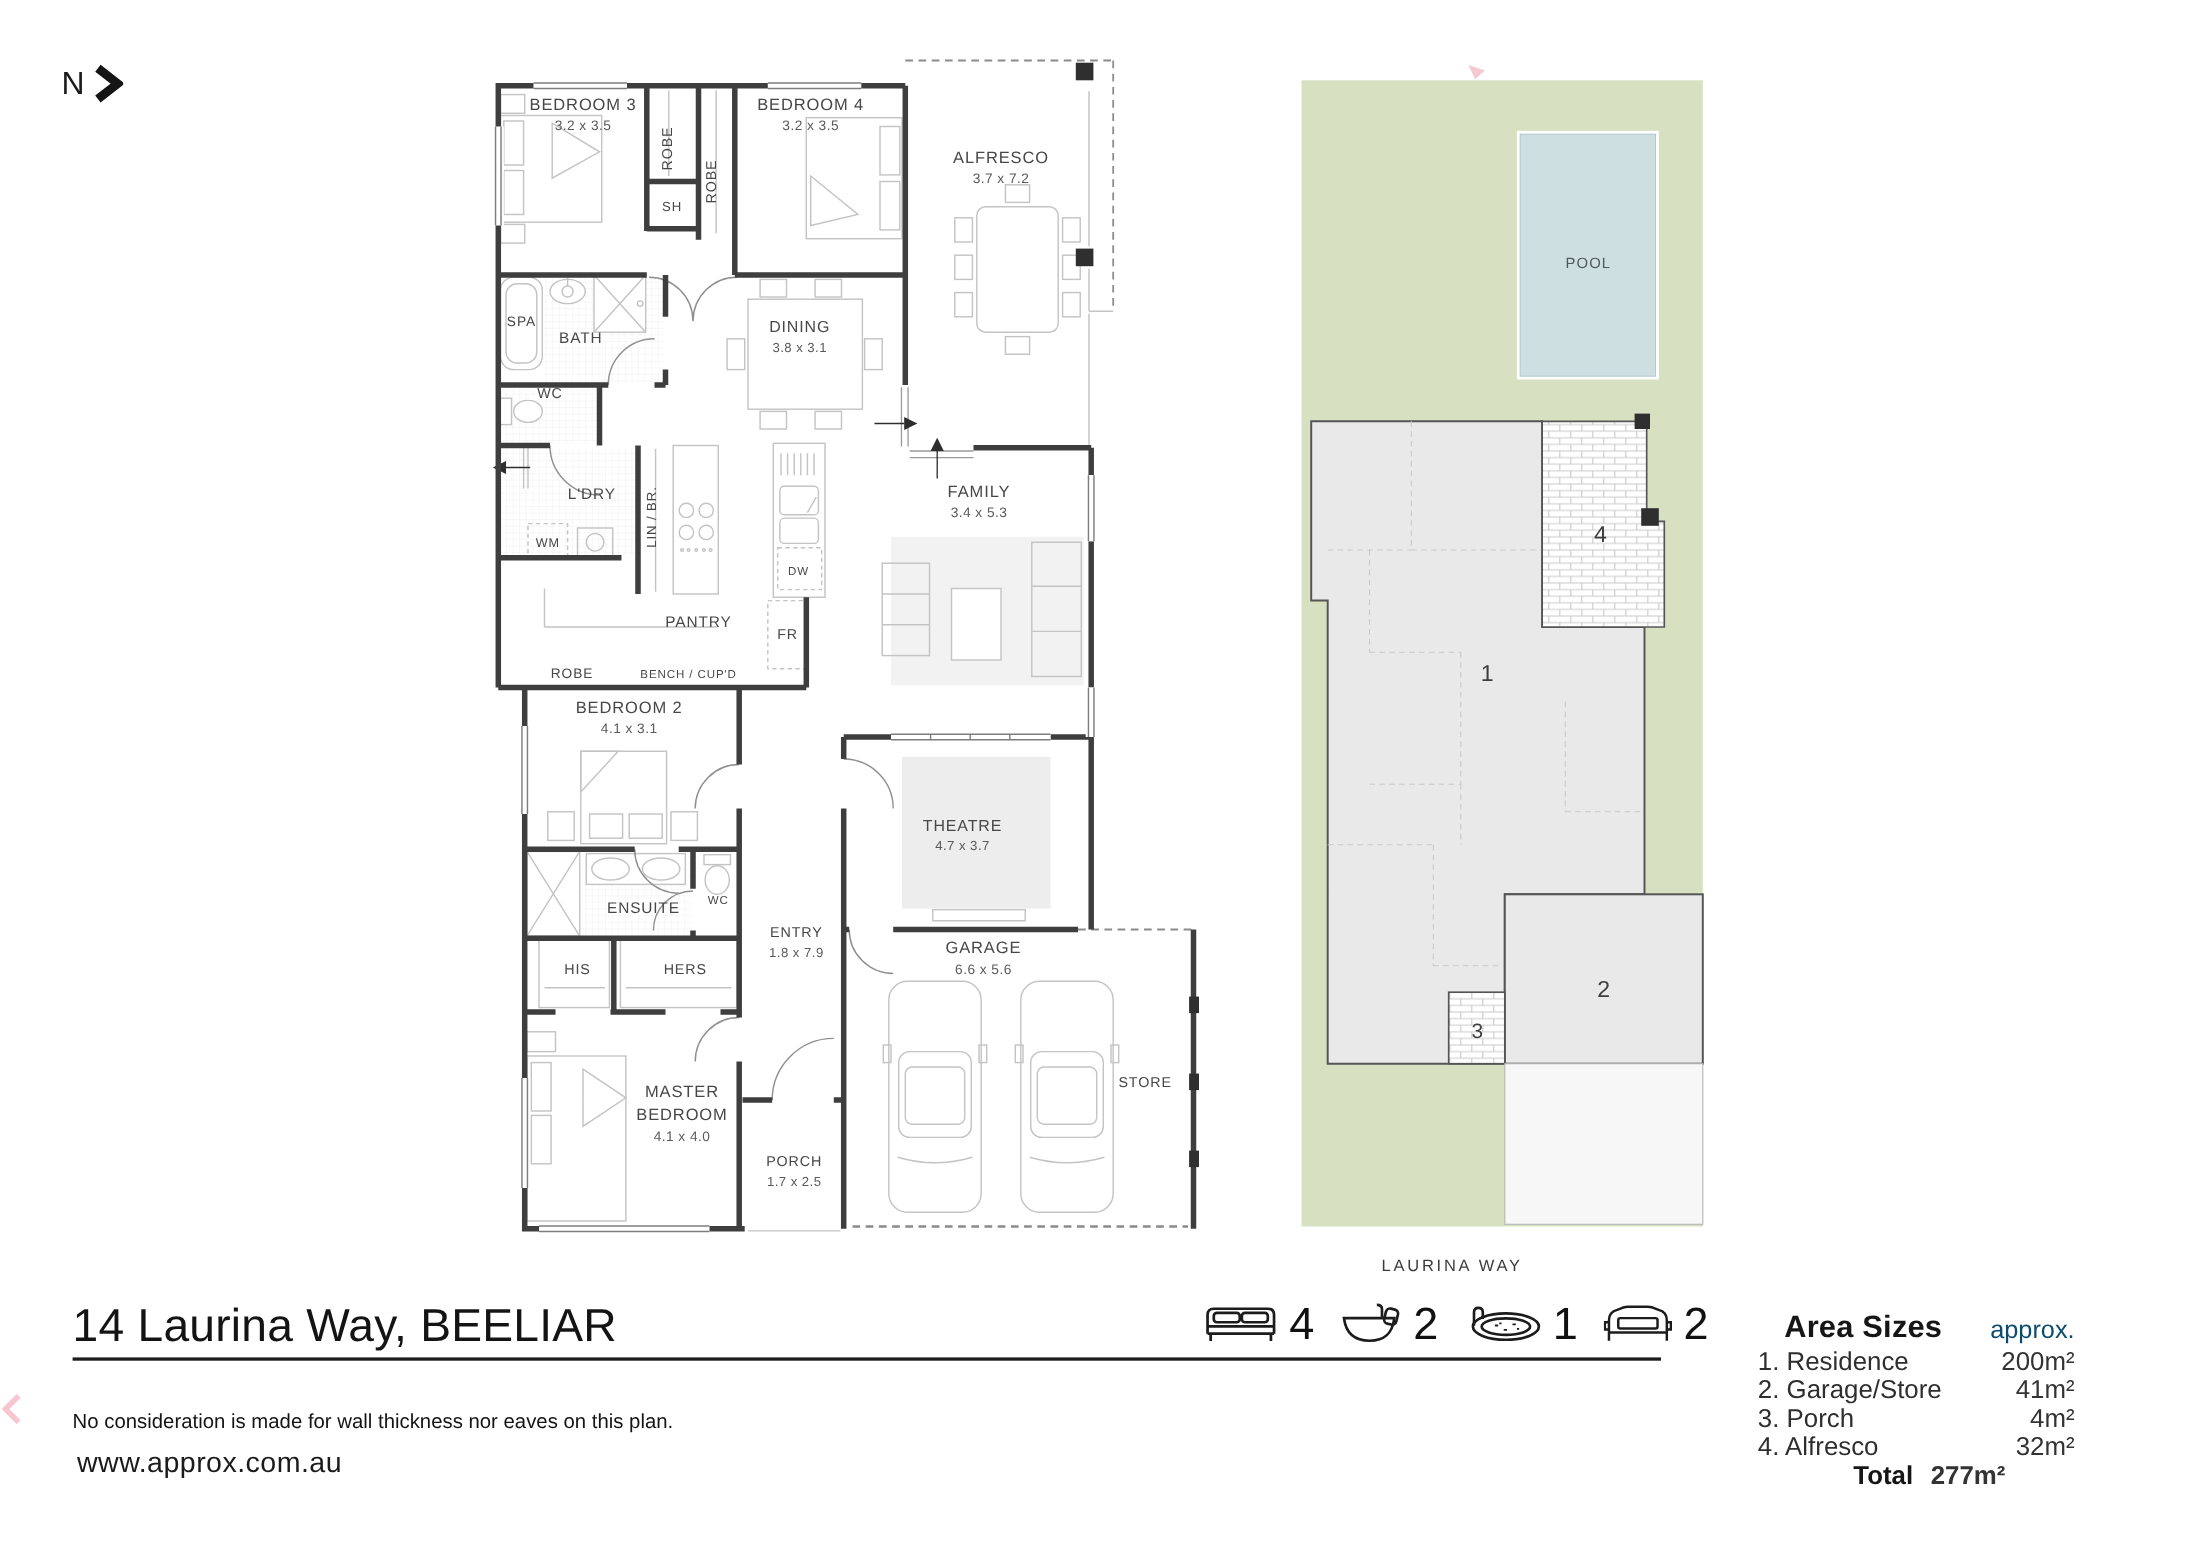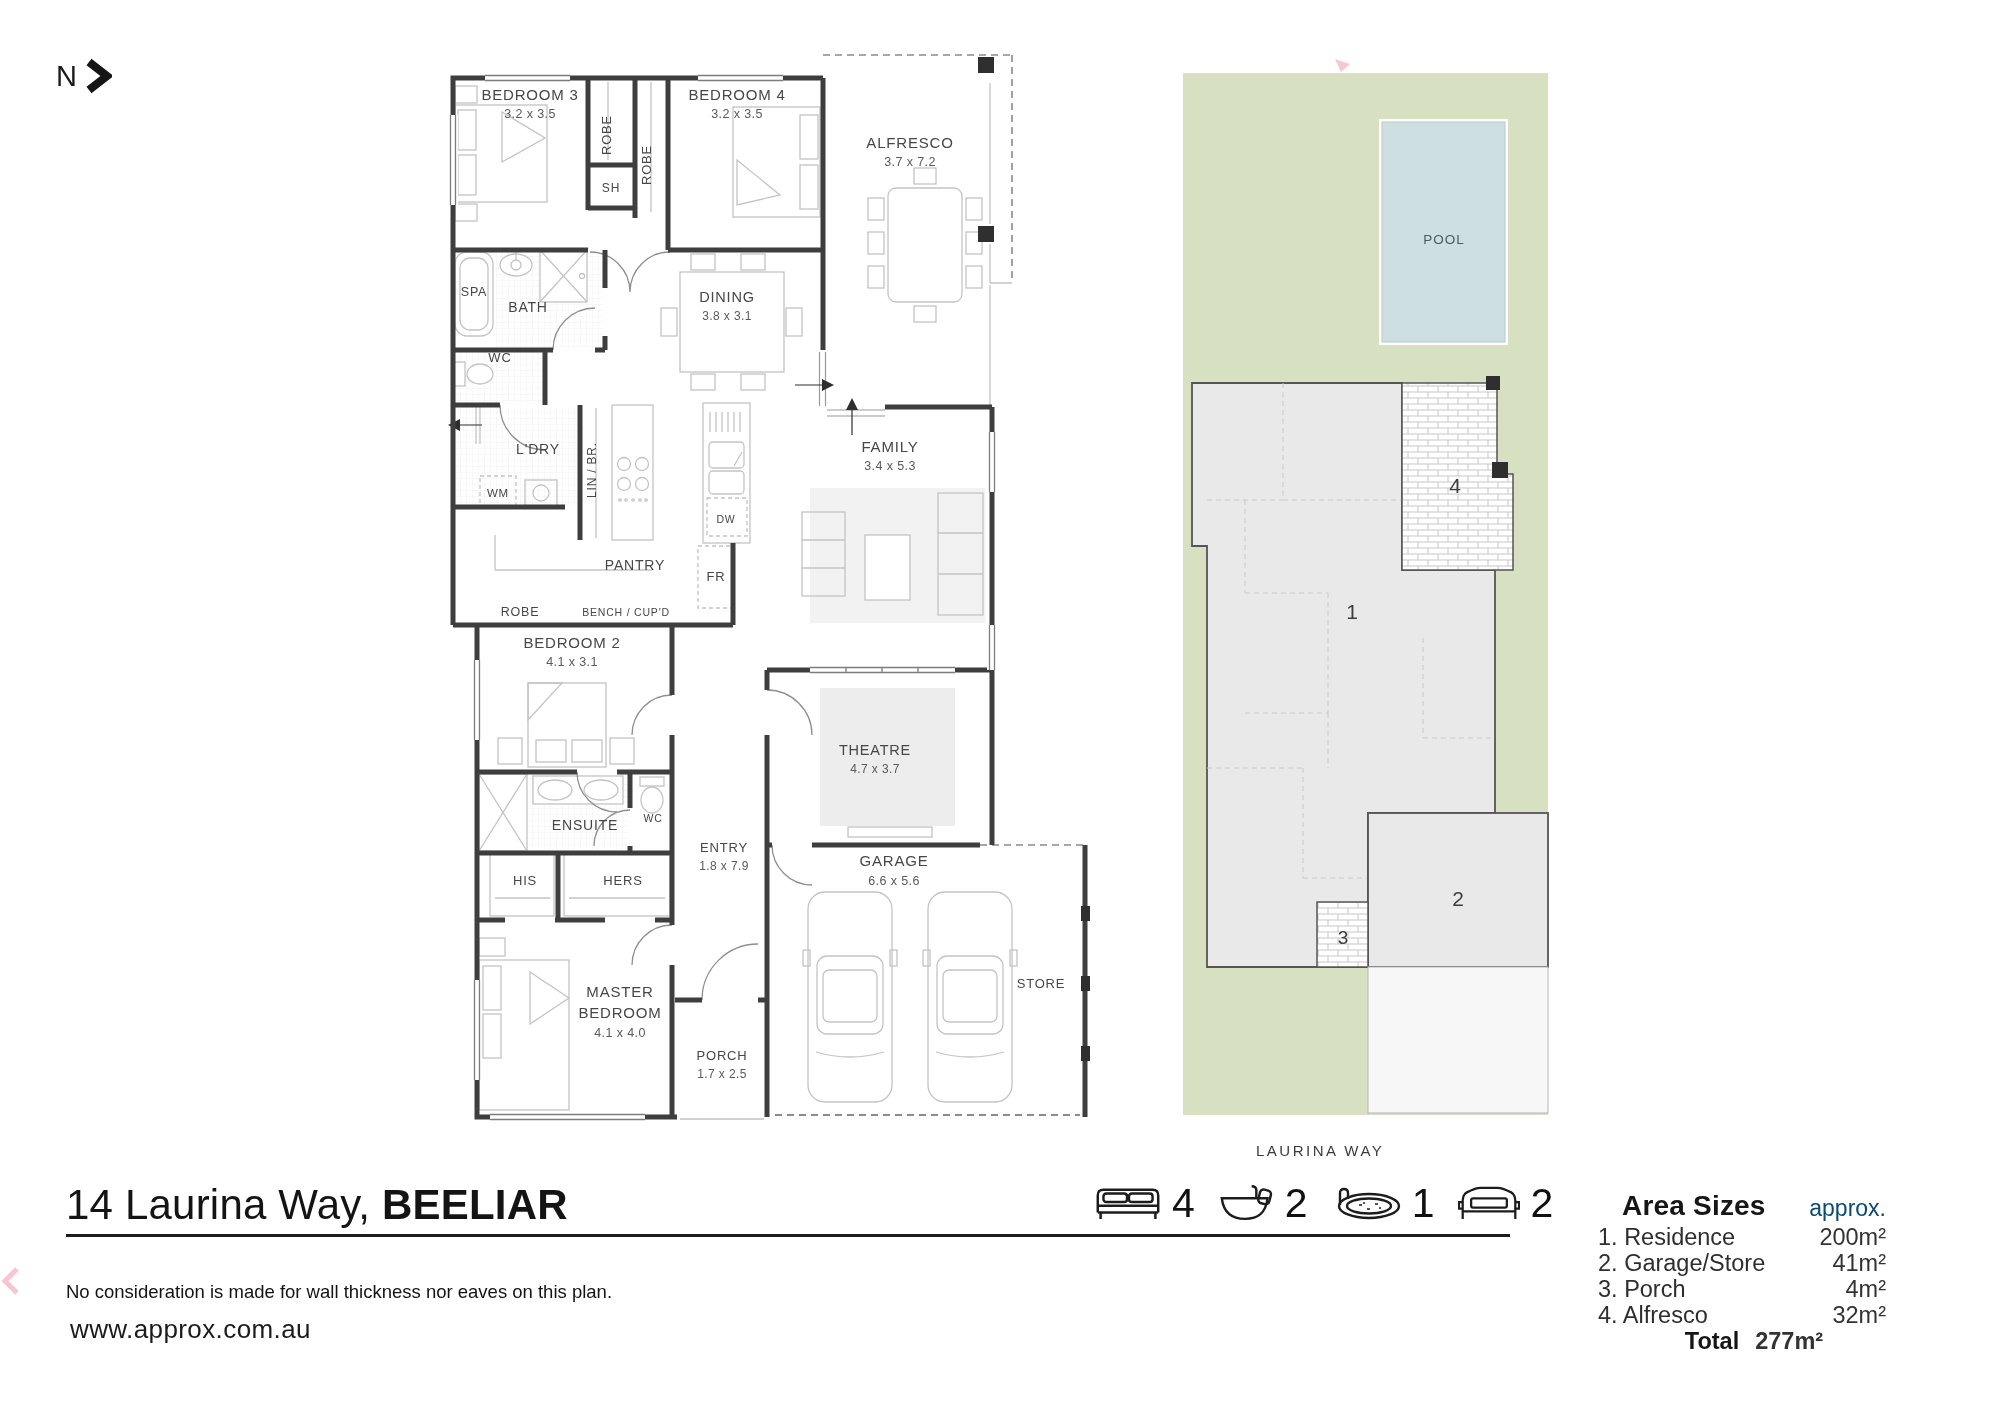--- a/index.html
+++ b/index.html
@@ -7,21 +7,21 @@
           font-family:"Liberation Sans", sans-serif;color:#1c1c1c;}
   .abs{position:absolute;}
   svg text{font-family:"Liberation Sans", sans-serif;}
   .fp-label{text-anchor:middle;fill:#474747;letter-spacing:0.8px;}
   .fp-dims{text-anchor:middle;fill:#5a5a5a;letter-spacing:0.4px;}
   .north{left:56px;top:58px;display:flex;align-items:center;gap:7px;}
   .north .n{font-size:29px;color:#1a1a1a;}
   .street-label{left:1256px;top:1142px;width:224px;font-size:15px;
                 letter-spacing:2.5px;color:#3c3c3c;}
   .title{left:66px;top:1181px;font-size:42px;color:#141414;letter-spacing:0.2px;}
-  .title .bold{font-weight:700;}
+  .title .bold{font-weight:400;}
   .rule{left:66px;top:1234px;width:1444px;height:3px;background:#1d1d1d;}
   .disc{left:66px;font-size:18.5px;color:#141414;width:1180px;}
   .d1{top:1257px;} .d2{top:1281px;}
   .website{left:70px;top:1314px;font-size:26px;color:#1b1b1b;letter-spacing:0.4px;}
   .icons-row{left:1094px;top:1178px;height:50px;display:flex;align-items:center;gap:24px;}
   .icon-group{display:flex;align-items:center;gap:10px;}
   .icon-count{font-size:41px;color:#111;}
   .area-table{left:1598px;top:1190px;width:288px;z-index:2;}
   .at-header{display:flex;justify-content:space-between;align-items:flex-end;margin-bottom:2px;}
   .at-title{font-size:28px;font-weight:700;color:#161616;padding-left:24px;letter-spacing:0.2px;}

